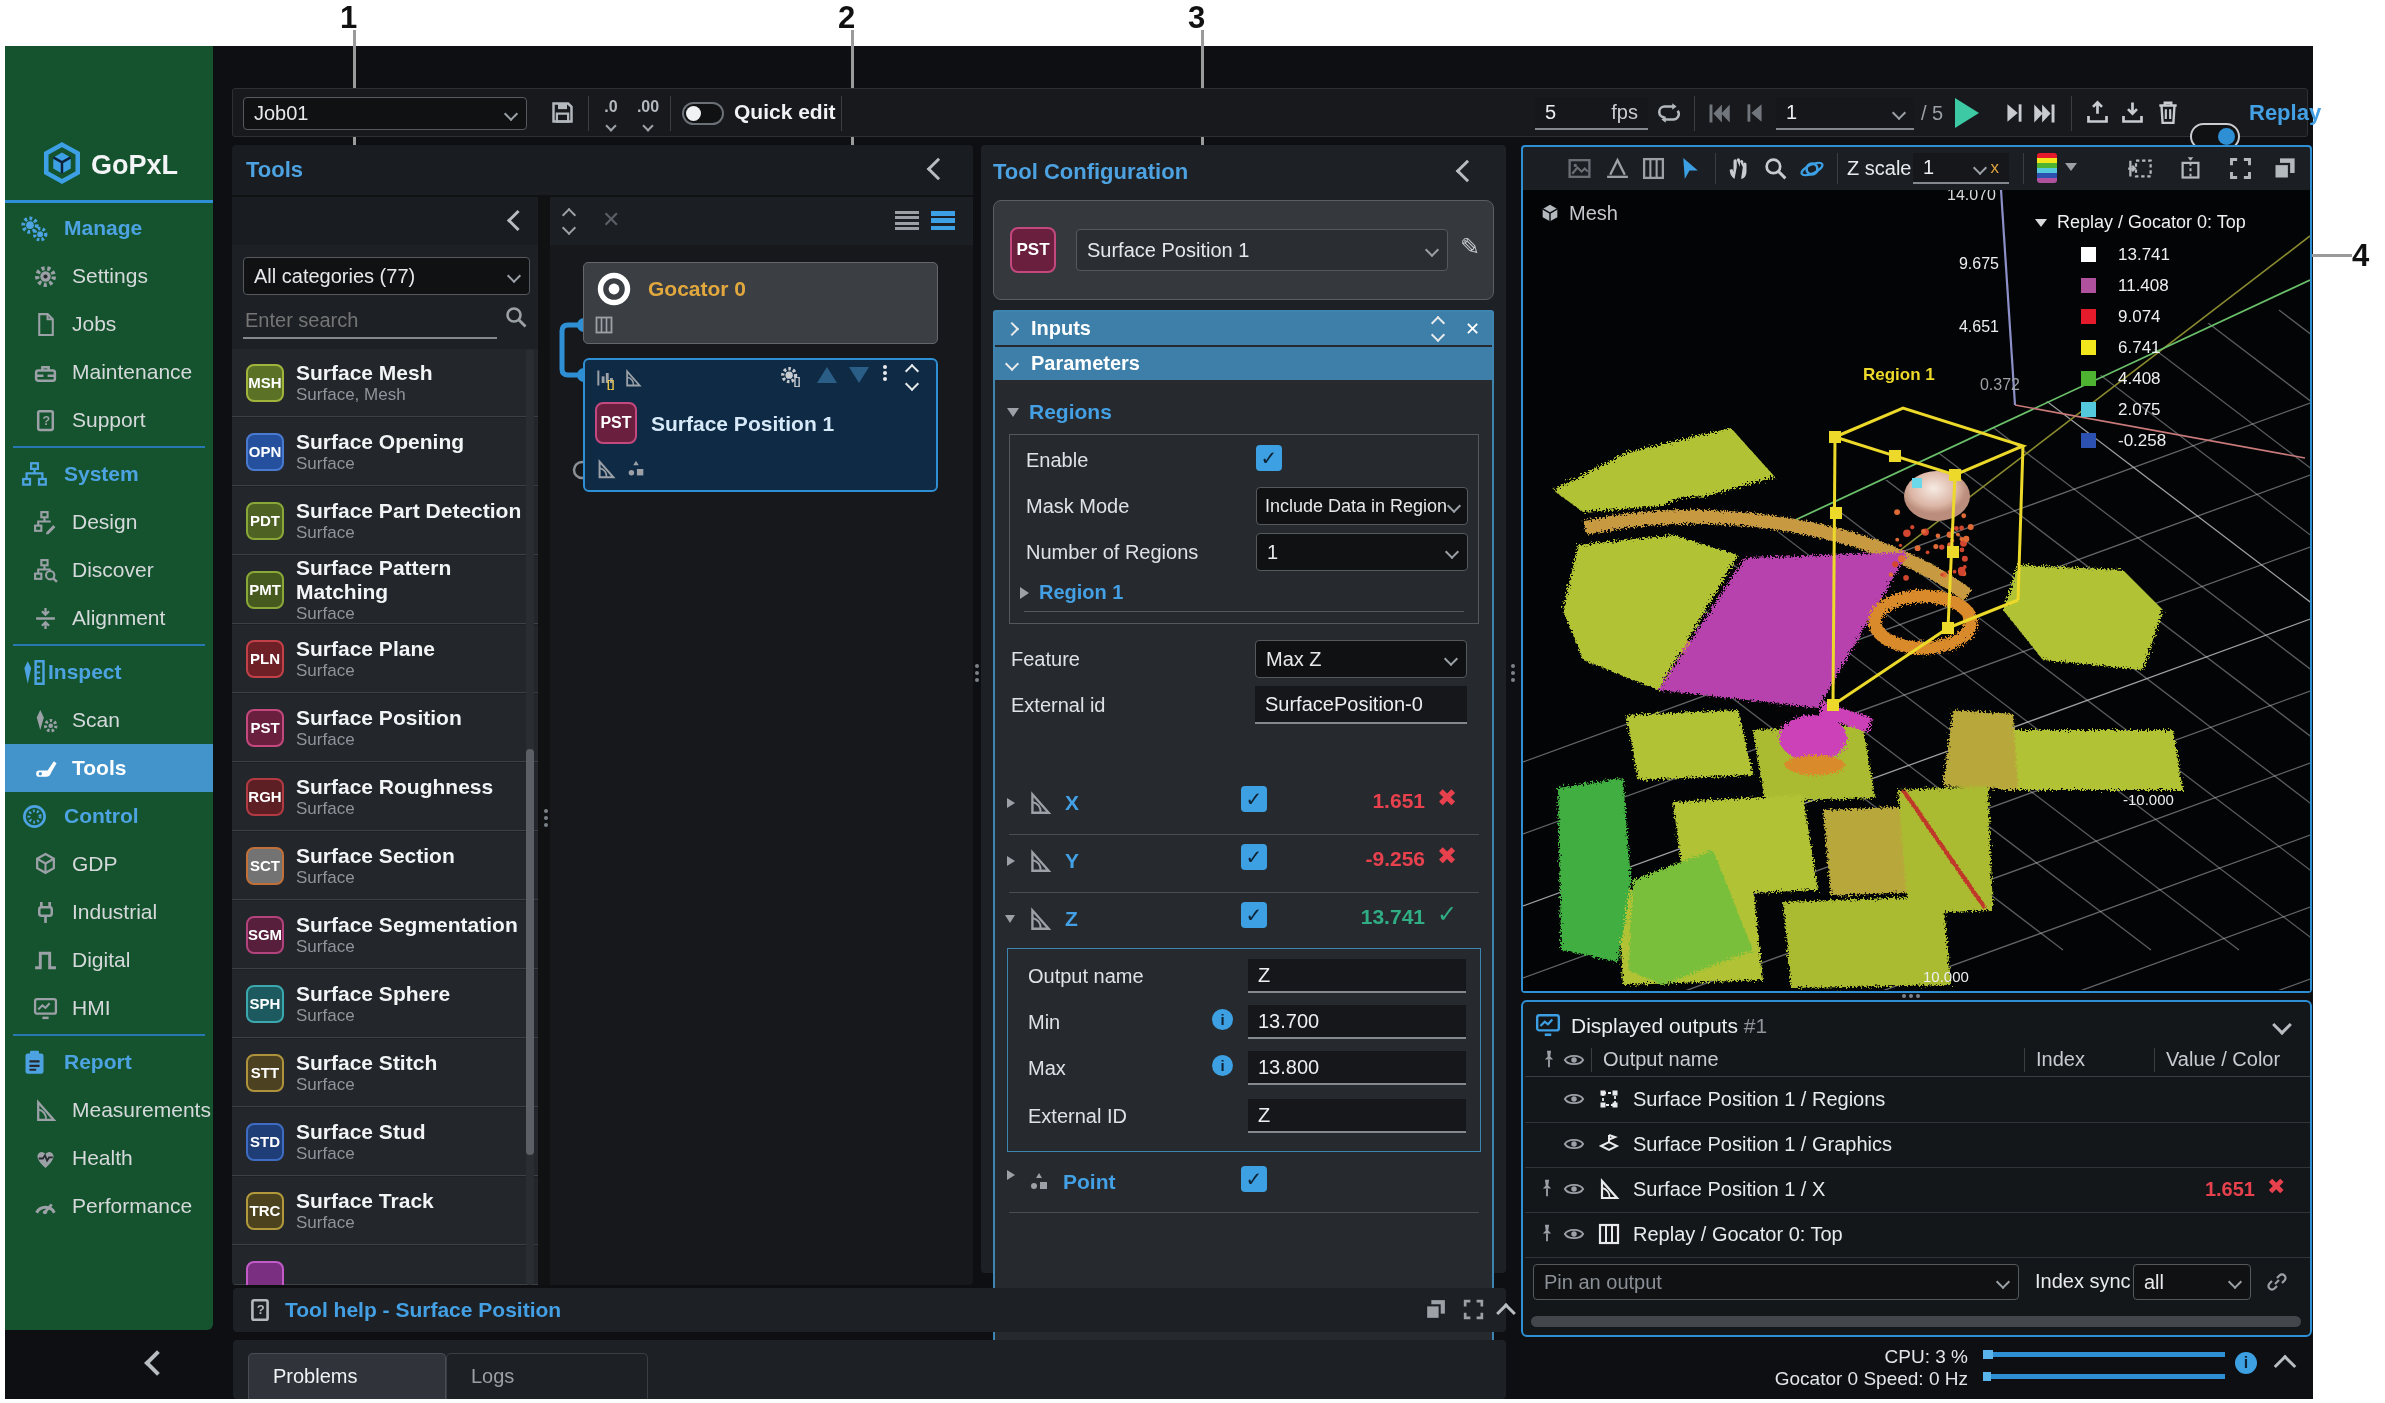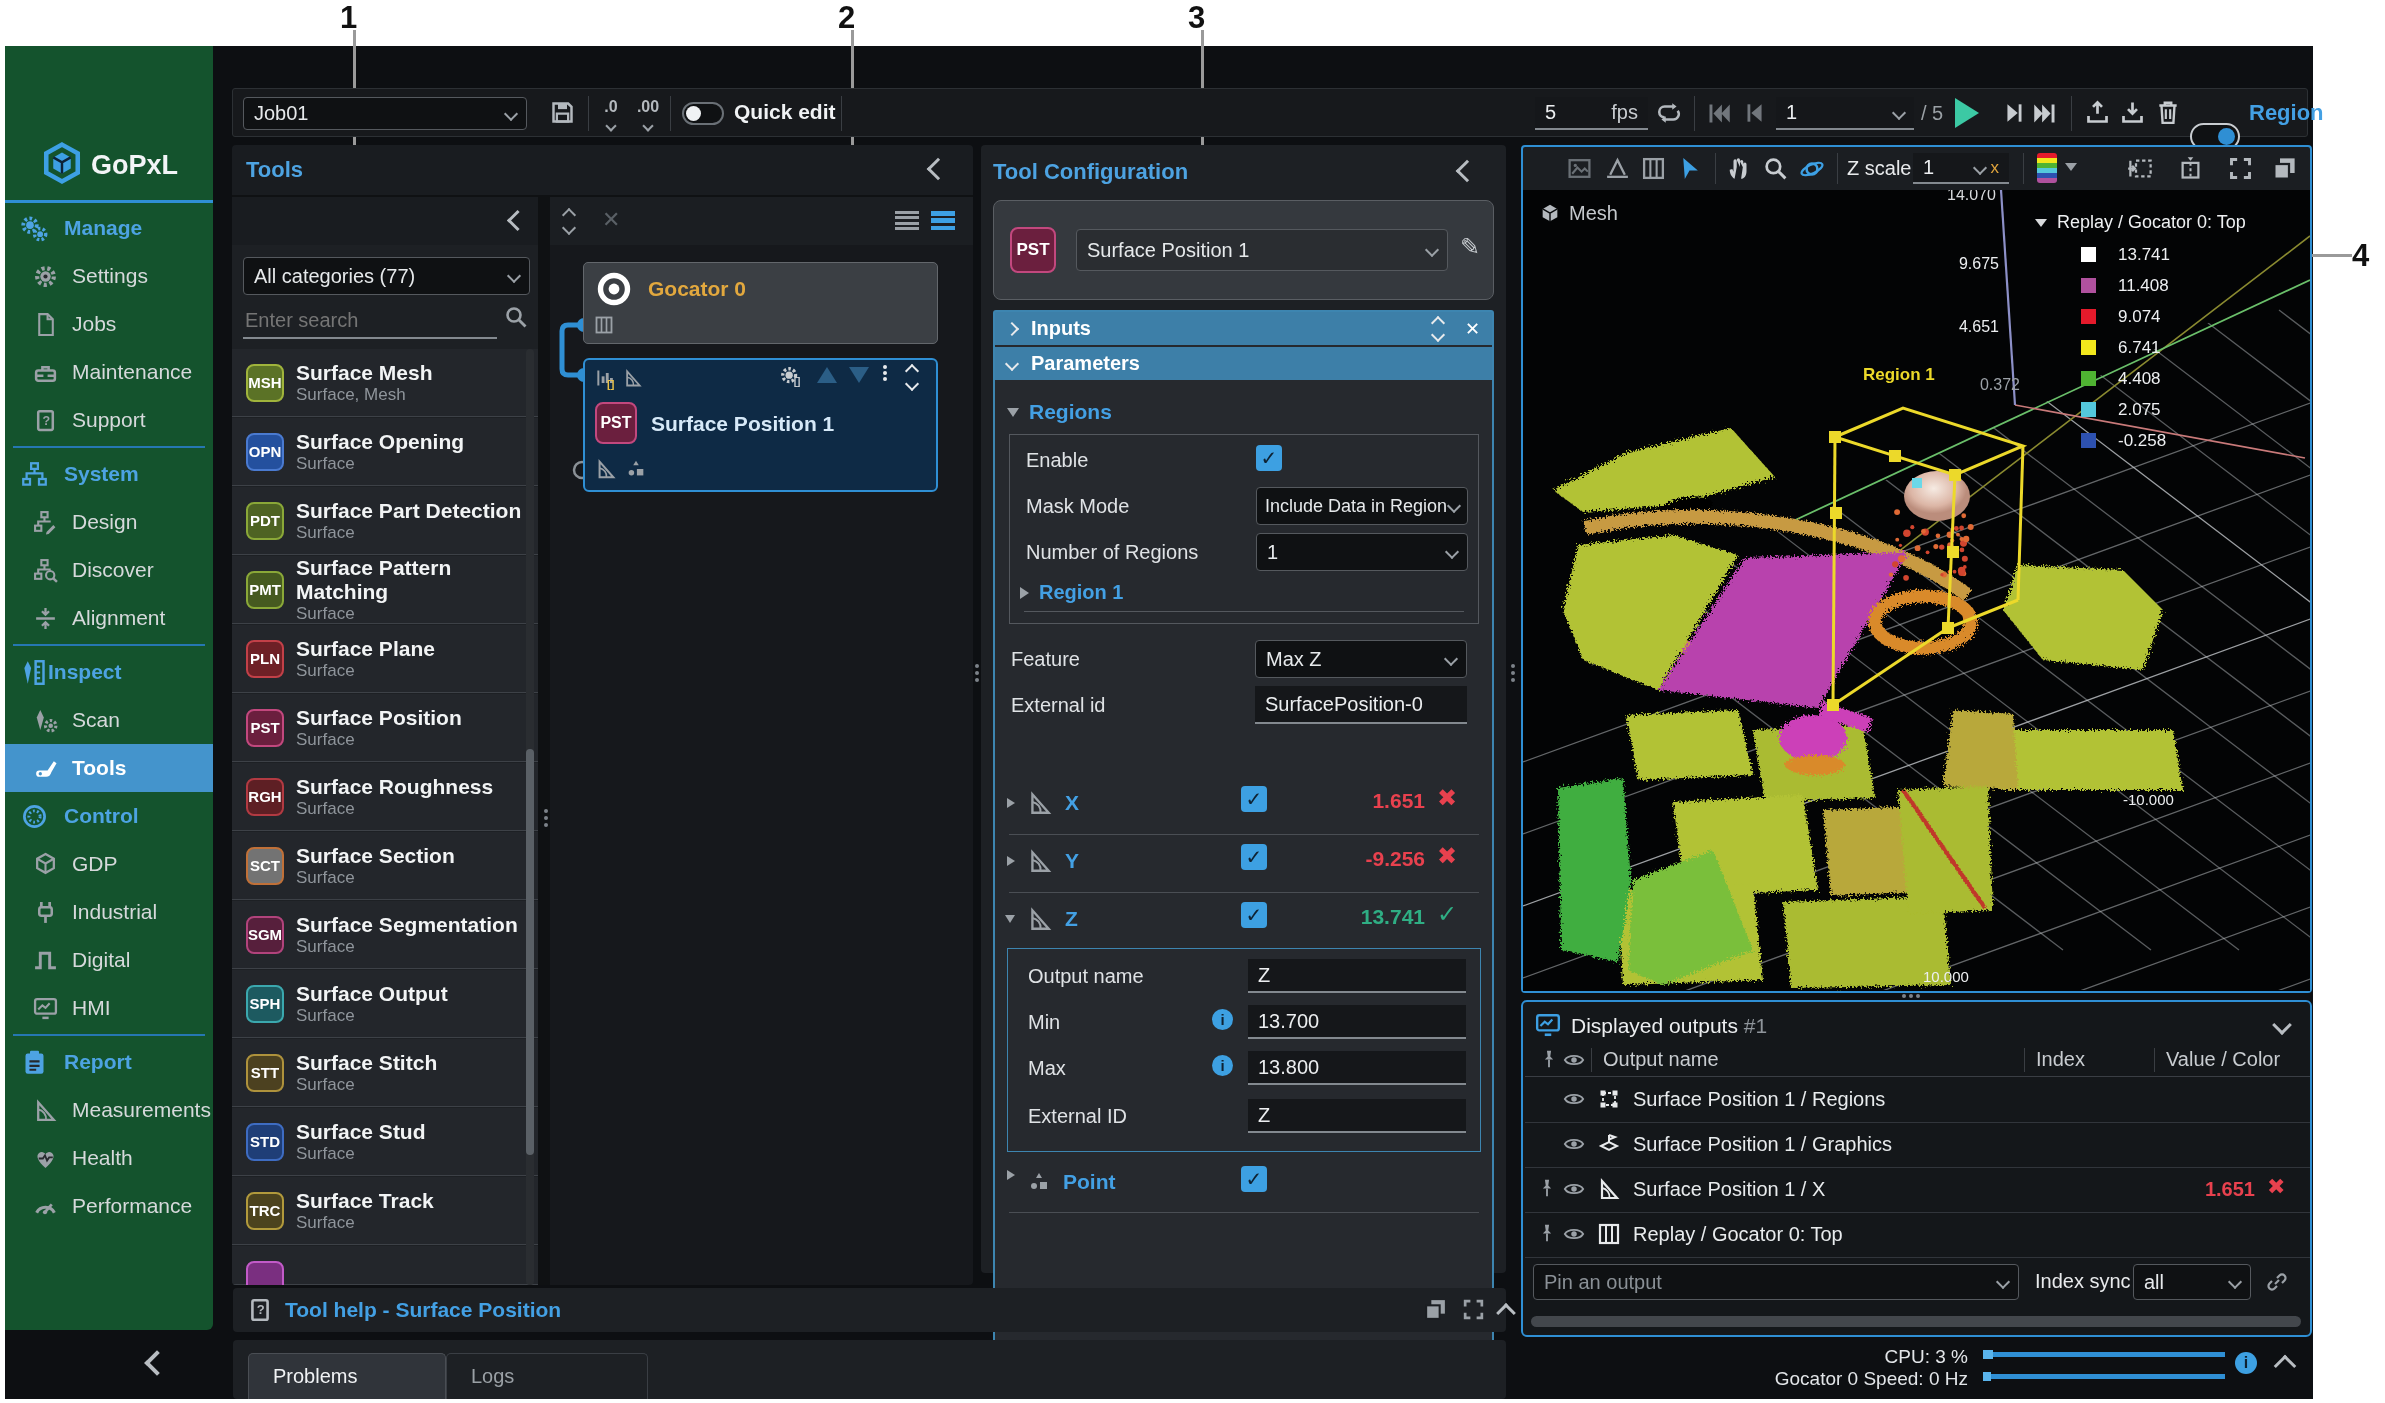--- a/index.html
+++ b/index.html
@@ -499,21 +499,21 @@
     </svg>
   <svg class="ic abs" style="left:1886px;top:10px;width:27px;height:27px;color:#c8ccd0">
       <use href="#i-download"></use>
     </svg>
   <svg class="ic abs" style="left:1922px;top:10px;width:26px;height:26px;color:#c8ccd0">
       <use href="#i-trash"></use>
     </svg>
   <div class="toggle abs" style="left:1957px;top:11px;width:50px;height:27px;border:2px solid #c8ccd0">
     <div class="abs" style="right:3px;top:3px;width:17px;height:17px;border-radius:50%;background:#2f8fd4"></div>
   </div>
-  <div class="abs blue" style="left:2016px;top:11px;font-size:22px;font-weight:bold">Region</div>
+  <div class="abs blue" style="left:2016px;top:11px;font-size:22px;font-weight:bold">Replay</div>
 </div>
 
 <div class="abs" style="left:232px;top:145px;width:741px;height:1140px;background:#0f1113;border-radius:4px;overflow:hidden">
   <div class="abs" style="left:0;top:0;width:741px;height:50px;background:#191c20"></div>
   <div class="abs ptitle" style="left:14px;top:12px">Tools</div>
   <div class="abs" style="left:698px;top:16px"><span class="chev left" style="border-color:#b8bdc2;width:13px;height:13px"></span></div>
 
   <div class="abs" style="left:0;top:52px;width:306px;height:1088px;background:#1d2024">
     <div class="abs" style="left:0;top:0;width:306px;height:48px;background:#191c20"></div>
     <div class="abs" style="left:278px;top:16px"><span class="chev left" style="border-color:#b8bdc2;width:12px;height:12px"></span></div>
@@ -585,21 +585,21 @@
         <div class="tool-row" style="top: 552px;">
           <div class="badge" style="background: rgb(87, 31, 60); border-color: rgb(178, 67, 124);">SGM</div>
           <div>
             <div class="tool-name">Surface Segmentation</div>
             <div class="tool-cat">Surface</div>
           </div>
         </div>
         <div class="tool-row" style="top: 621px;">
           <div class="badge" style="background: rgb(29, 90, 96); border-color: rgb(59, 168, 174);">SPH</div>
           <div>
-            <div class="tool-name">Surface Output</div>
+            <div class="tool-name">Surface Sphere</div>
             <div class="tool-cat">Surface</div>
           </div>
         </div>
         <div class="tool-row" style="top: 690px;">
           <div class="badge" style="background: rgb(76, 65, 32); border-color: rgb(174, 146, 60);">STT</div>
           <div>
             <div class="tool-name">Surface Stitch</div>
             <div class="tool-cat">Surface</div>
           </div>
         </div>

